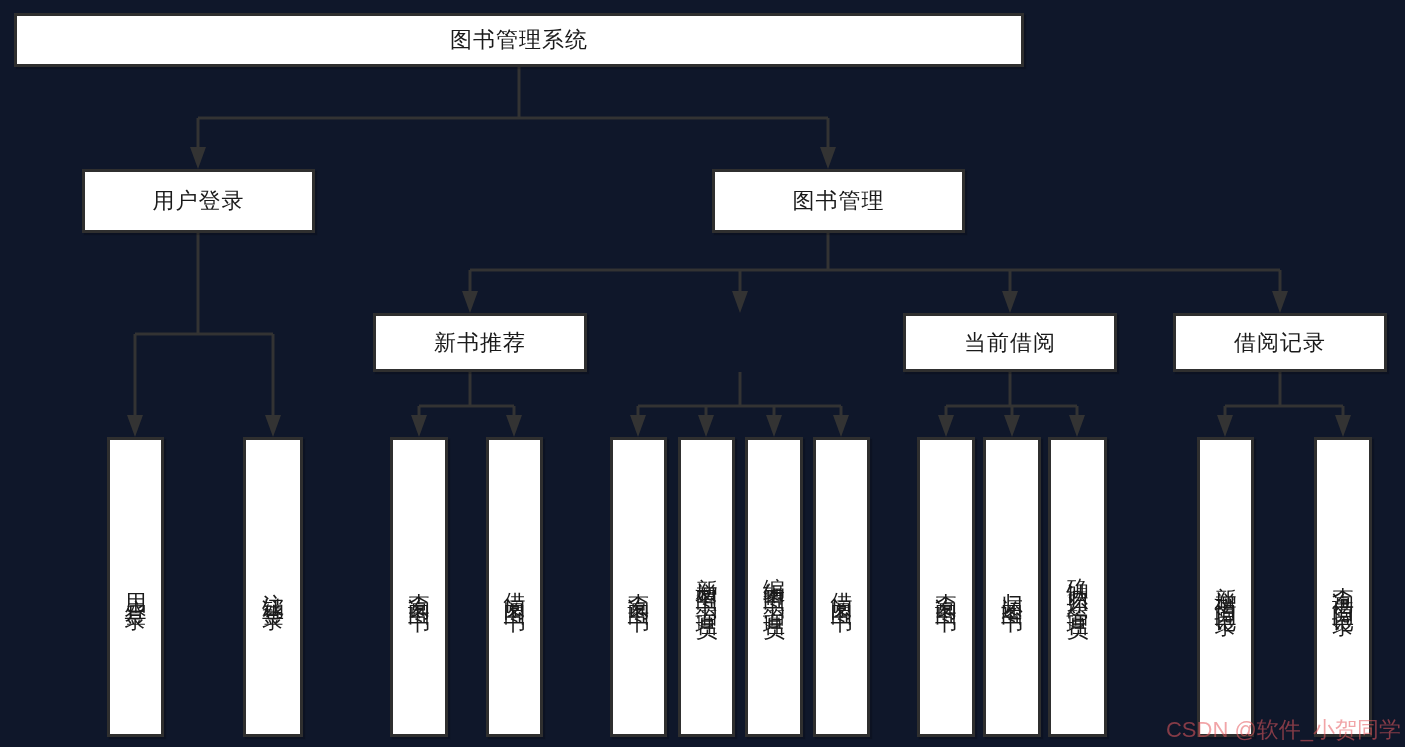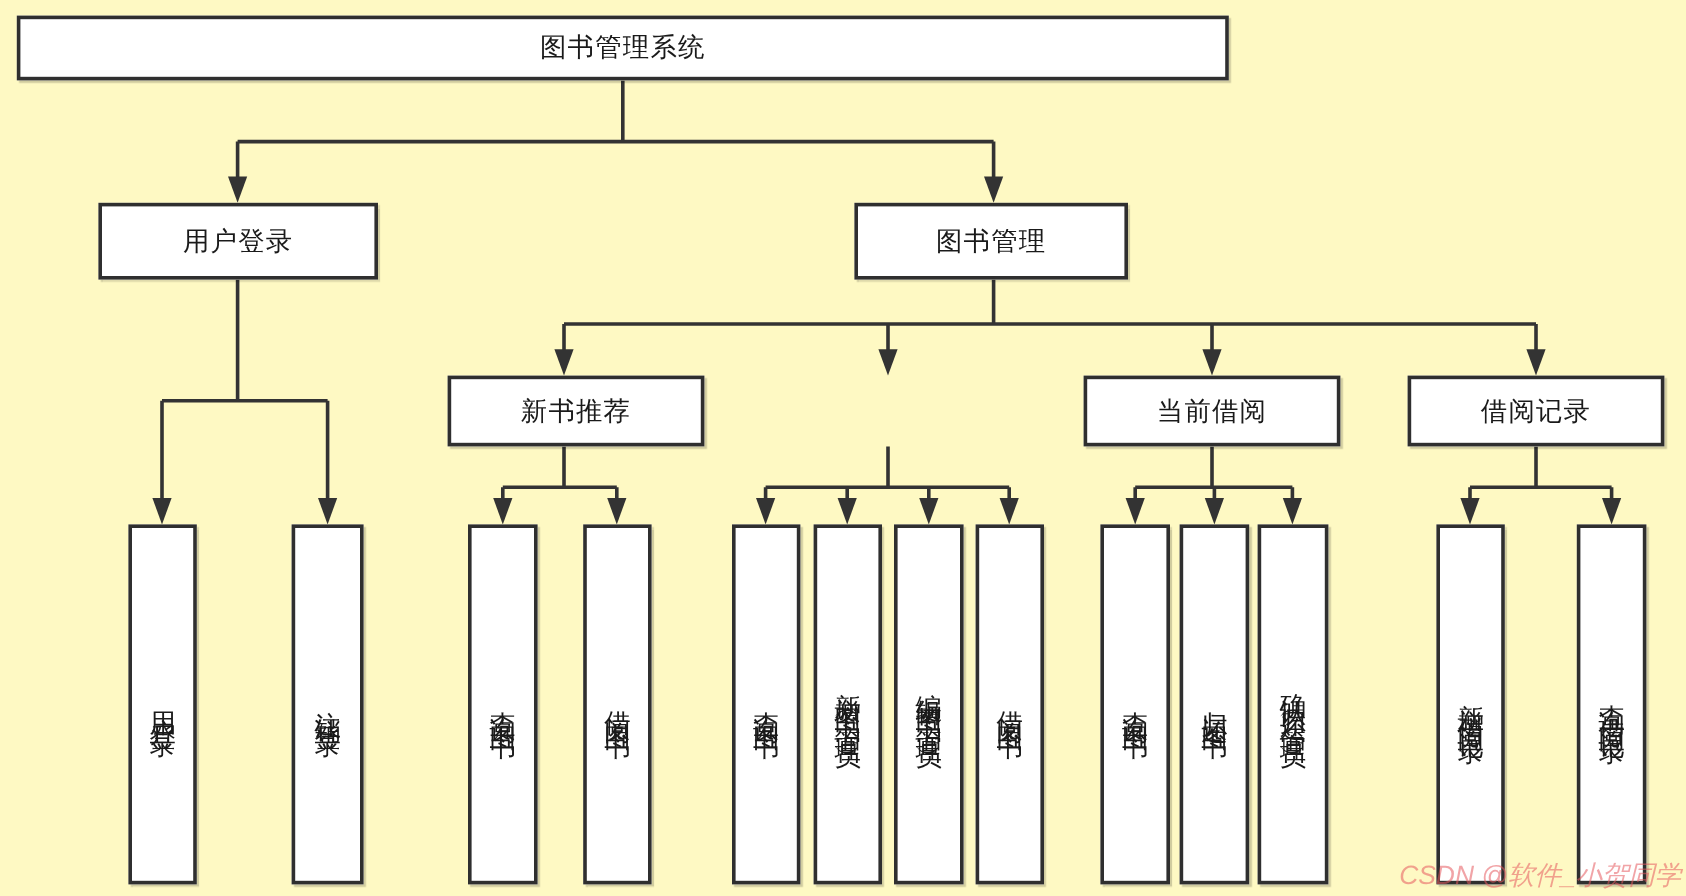--- a/index.html
+++ b/index.html
@@ -8,21 +8,21 @@
     background: #ffffff;
   }
   body {
     font-family: "Liberation Sans", "DejaVu Sans", sans-serif;
     color: #1a1a1a;
   }
   .stage {
     position: relative;
     width: 1405px;
     height: 747px;
-    background: #fef9c3;
+    background: #0f172a;
     overflow: hidden;
   }
   .connectors {
     position: absolute;
     left: 0;
     top: 0;
     width: 1405px;
     height: 747px;
   }
   .box {
@@ -48,21 +48,20 @@
   }
   .watermark {
     position: absolute;
     right: 4px;
     bottom: 2px;
     font-size: 22px;
     color: rgba(230, 90, 95, 0.55);
     white-space: nowrap;
     z-index: 5;
     pointer-events: none;
-    font-style: italic;
   }
 </style>
 </head>
 <body>
 
 <div class="stage">
 
   <svg class="connectors" viewBox="0 0 1405 747" xmlns="http://www.w3.org/2000/svg">
     <g stroke="#333333" stroke-width="3" fill="none">
 
@@ -110,21 +109,21 @@
     </g>
   </svg>
 
   <div class="box h" style="left:14px; top:13px; width:1010px; height:54px">
     <span>图书管理系统</span>
   </div>
 
   <div class="box h" style="left:82px; top:169px; width:233px; height:64px">
     <span>用户登录</span>
   </div>
-  <div class="box h" style="left:712px; top:169px; width:228px; height:64px">
+  <div class="box h" style="left:712px; top:169px; width:253px; height:64px">
     <span>图书管理</span>
   </div>
 
   <div class="box h" style="left:373px; top:313px; width:214px; height:59px">
     <span>新书推荐</span>
   </div>
   <div class="box h" style="left:903px; top:313px; width:214px; height:59px">
     <span>当前借阅</span>
   </div>
   <div class="box h" style="left:1173px; top:313px; width:214px; height:59px">

